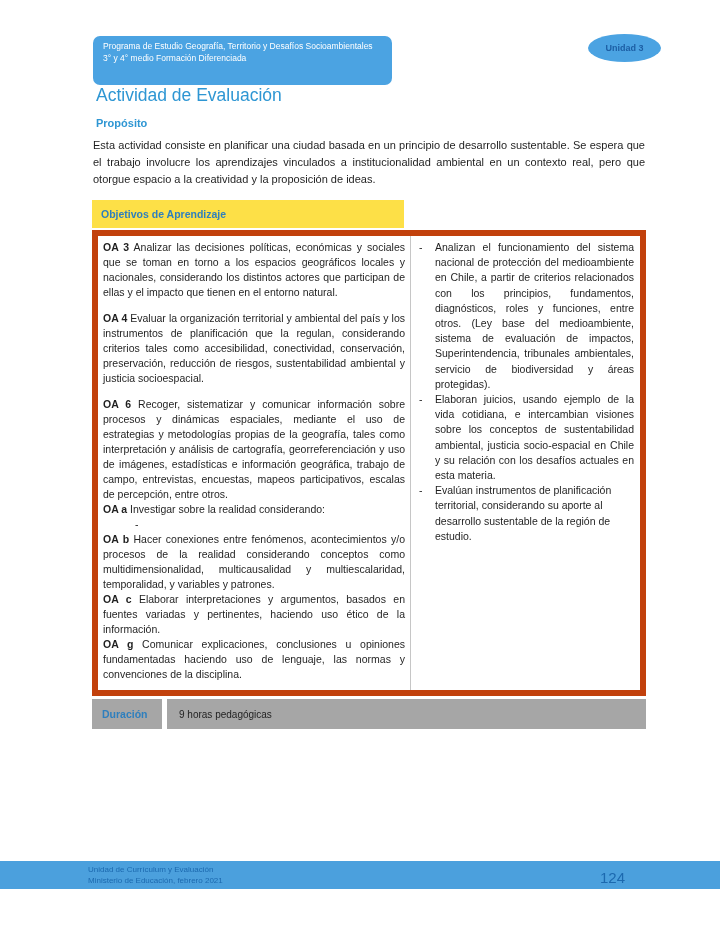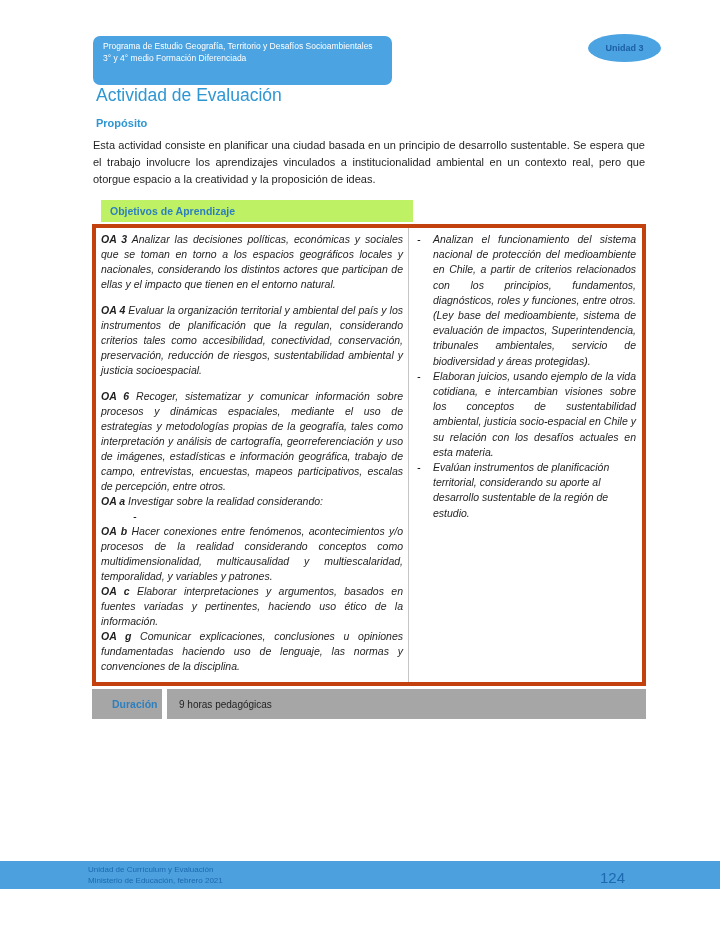--- a/index.html
+++ b/index.html
@@ -21,44 +21,44 @@
   }
 
   .doc-title { position:absolute; left:96px; top:85px; font-size:17.5px; font-weight:normal; color:#2E96D3; }
   .purpose-h { position:absolute; left:96px; top:117px; font-size:11px; font-weight:bold; color:#2E96D3; }
   .intro { position:absolute; left:93px; top:137px; width:552px; font-size:11px; line-height:16.8px; text-align:justify; }
 
   
   .oa-table { position:absolute; left:92px; top:200px; width:554px; }
   .thead { display:flex; gap:5px; }
   .th {
-    background:#bef264; color:#2E7FBE; font-weight:bold; font-size:10.5px;
-    height:22px; display:flex; align-items:center; box-sizing:border-box; padding-left:9px;margin-left:9px;
+    background:#fde047; color:#2E7FBE; font-weight:bold; font-size:10.5px;
+    height:28px; display:flex; align-items:center; box-sizing:border-box; padding-left:9px;
   }
   .th1 { width:312px; } .th2 { flex:1; }
-  .tbody { display:flex; margin-top:2px; border:4px solid #c2410c; box-sizing:border-box;font-style:italic; }
+  .tbody { display:flex; margin-top:2px; border:6px solid #c2410c; box-sizing:border-box; }
   .cell1 { width:312px; box-sizing:border-box; padding:4px 5px 8px 5px; }
   .cell2 { flex:1; border-left:1px solid #C6C6C6; box-sizing:border-box; padding:4px 6px 8px 8px; }
 
   .oa { font-size:10.5px; line-height:15px; text-align:justify; }
   .oa.gap { margin-bottom:11px; }
   .oa b { font-weight:bold; }
   .sub { display:flex; font-size:10.5px; line-height:15px; }
   .sub .dash { width:16px; margin-left:32px; flex:none; }
   .sub .stext { flex:1; text-align:justify; }
 
   .bullet { display:flex; font-size:10.5px; line-height:15.2px; }
   .bullet .dash { width:16px; flex:none; }
   .bullet .btext { flex:1; text-align:justify; }
   .bullet:last-child .btext { text-align:left; }
 
   .durrow { display:flex; gap:5px; margin-top:3px; height:30px; }
   .durlabel {
     width:70px; background:#A6A6A6; color:#2E7FBE; font-weight:bold; font-size:10.5px;
-    display:flex; align-items:center; padding-left:20px; box-sizing:border-box;
+    display:flex; align-items:center; padding-left:10px; box-sizing:border-box;
   }
   .durval {
     flex:1; background:#A6A6A6; font-size:10px; color:#1f1f1f;
     display:flex; align-items:center; padding-left:12px; box-sizing:border-box;
   }
 
   
   .footer { position:absolute; left:0; top:861px; width:720px; height:28px; background:#4BA0DD; }
   .footer-text { position:absolute; left:88px; top:3px; font-size:8px; line-height:11px; color:#1C69AF; }
   .footer-page { position:absolute; left:600px; top:8px; font-size:15px; color:#1C69AF; }

